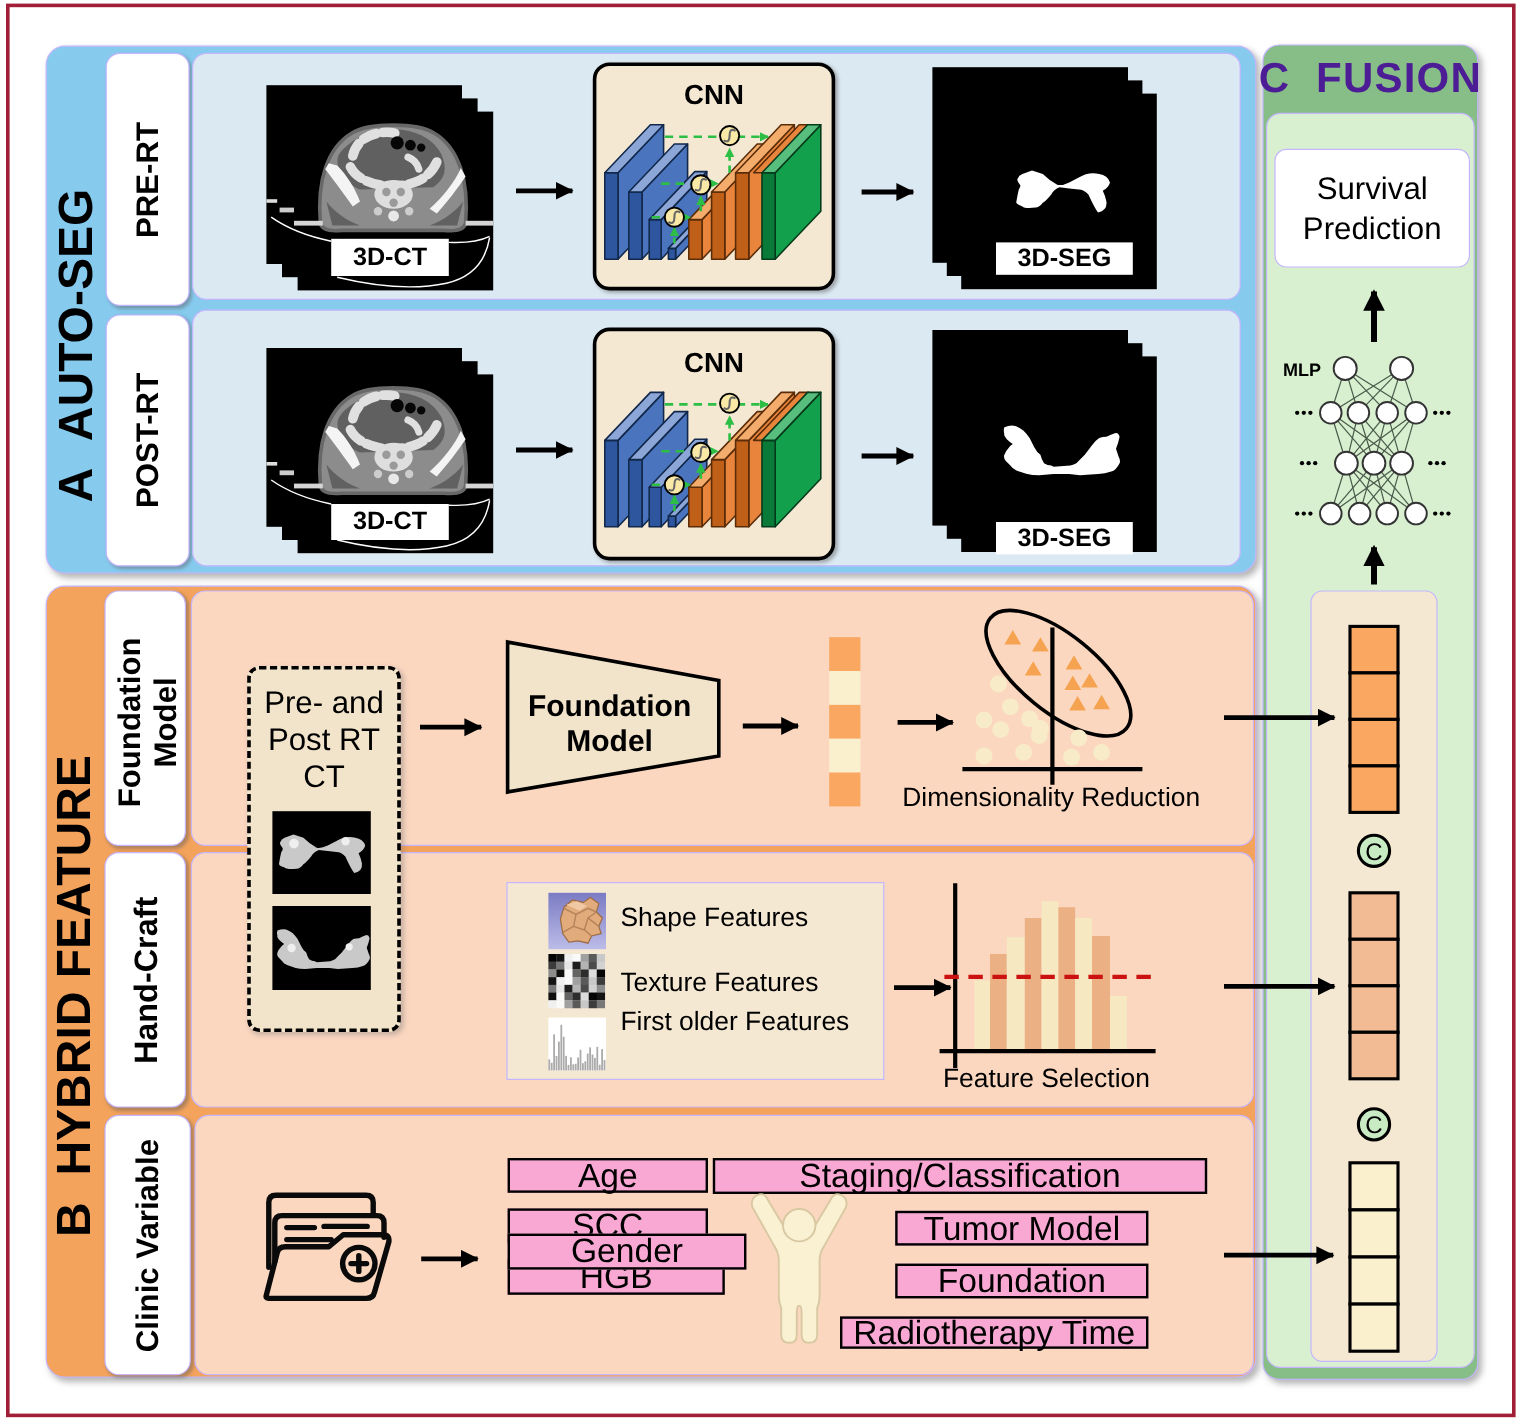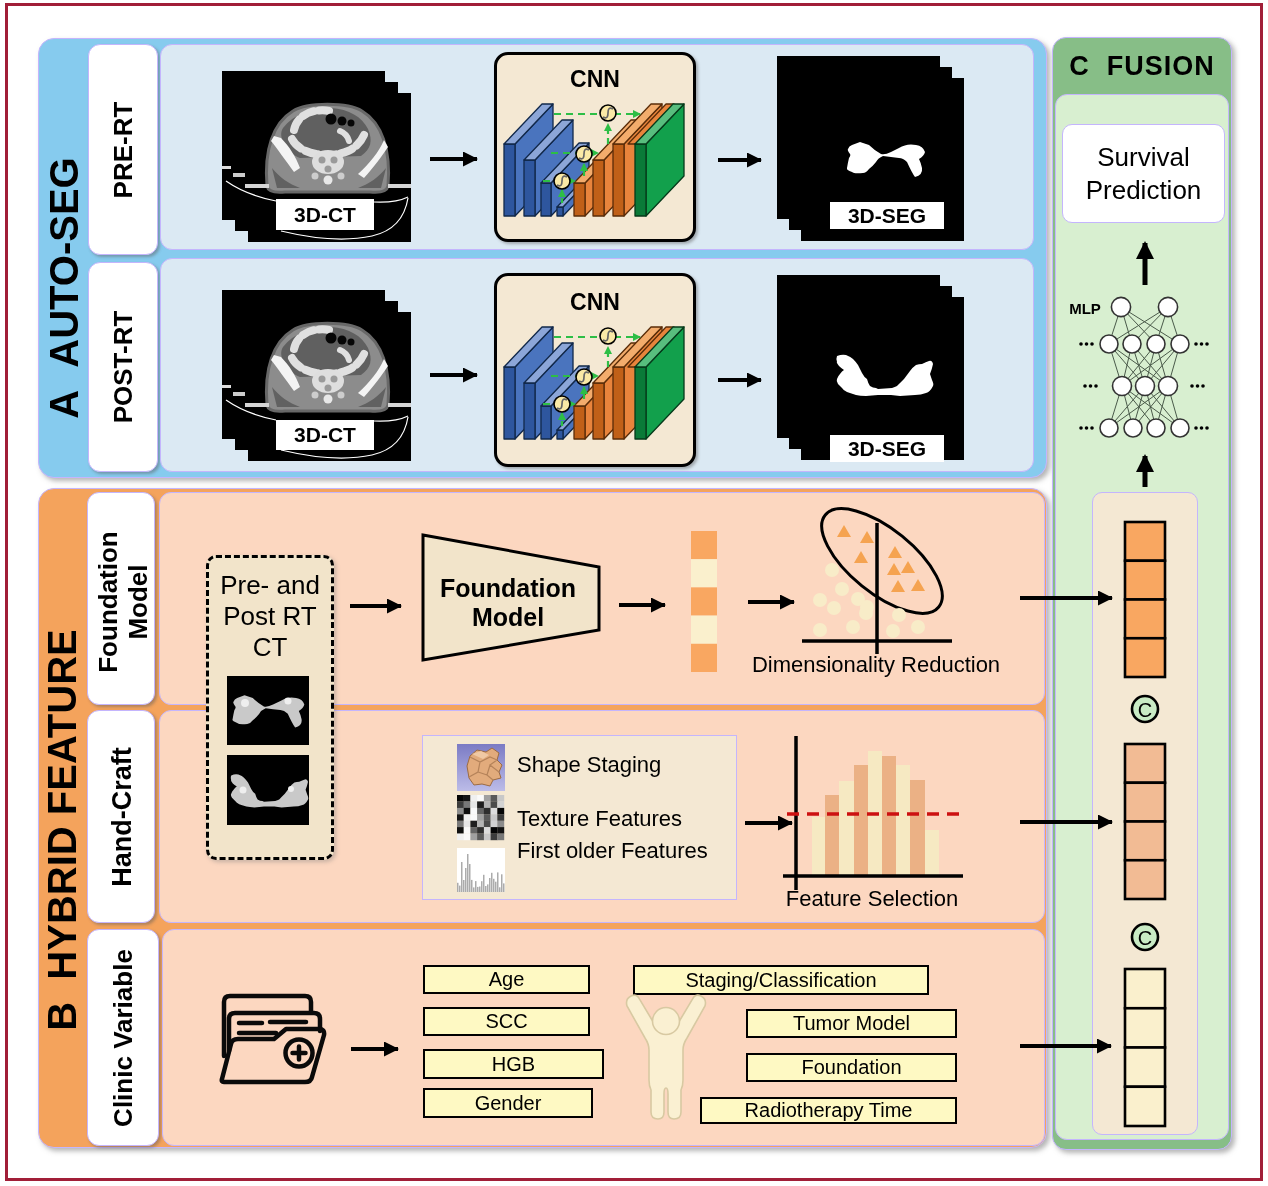--- a/index.html
+++ b/index.html
@@ -34,46 +34,46 @@
 
 <div class="abs" style="left:494px;top:52px;width:202px;height:190px;background:#F4E8D3;border:3.5px solid #000;border-radius:14px;box-shadow:2px 2px 3px rgba(90,90,90,.45)"></div>
 <div class="abs" style="left:494px;top:273px;width:202px;height:194px;background:#F4E8D3;border:3.5px solid #000;border-radius:14px;box-shadow:2px 2px 3px rgba(90,90,90,.45)"></div>
 
 <div class="abs" style="left:206px;top:555px;width:128px;height:305px;background:#F2E4CA;border:3.5px dashed #000;border-radius:10px;box-shadow:2px 2px 4px rgba(120,120,120,.4)"></div>
 <div class="abs bx" style="left:422px;top:735px;width:315px;height:165px;background:#F4E8D3"></div>
 
 <div class="abs ctr clin" style="left:423px;top:965px;width:167px;height:29px">Age</div>
 <div class="abs ctr clin" style="left:423px;top:1007px;width:167px;height:29px">SCC</div>
 <div class="abs ctr clin" style="left:423px;top:1049px;width:181px;height:30px">HGB</div>
-<div class="abs ctr clin" style="left:423px;top:1088px;width:170px;height:30px">Gender</div>
-<div class="abs ctr clin" style="left:633px;top:965px;width:296px;height:30px">Staging/Classification</div>
+<div class="abs ctr clin" style="left:423px;top:1028px;width:199px;height:30px">Gender</div>
+<div class="abs ctr clin" style="left:594px;top:965px;width:412px;height:30px">Staging/Classification</div>
 <div class="abs ctr clin" style="left:746px;top:1009px;width:211px;height:29px">Tumor Model</div>
 <div class="abs ctr clin" style="left:746px;top:1053px;width:211px;height:29px">Foundation</div>
 <div class="abs ctr clin" style="left:700px;top:1097px;width:257px;height:27px">Radiotherapy Time</div>
-<style>.clin{background:#fef9c3;border:2.5px solid #000;font-size:20px}</style>
+<style>.clin{background:#f9a8d4;border:2.5px solid #000;font-size:28px}</style>
 
 <div class="abs ctr rot b" style="left:-96px;top:263px;width:320px;height:50px;font-size:40px">A&nbsp;&nbsp;AUTO-SEG</div>
 <div class="abs ctr rot b" style="left:-168px;top:805px;width:460px;height:50px;font-size:40px">B&nbsp;&nbsp;HYBRID FEATURE</div>
 <div class="abs ctr rot b" style="left:63px;top:130px;width:120px;height:40px;font-size:26px">PRE-RT</div>
 <div class="abs ctr rot b" style="left:58px;top:347px;width:130px;height:40px;font-size:26px">POST-RT</div>
 <div class="abs ctr rot b" style="left:48px;top:572px;width:150px;height:60px;font-size:26px;line-height:30px">Foundation<br>Model</div>
 <div class="abs ctr rot b" style="left:42px;top:797px;width:160px;height:40px;font-size:27px">Hand-Craft</div>
 <div class="abs ctr rot b" style="left:23px;top:1018px;width:200px;height:40px;font-size:26px">Clinic Variable</div>
-<div class="abs ctr b" style="left:1052px;top:48px;width:180px;height:36px;font-size:27px;letter-spacing:1px;color:#000000">C&nbsp;&nbsp;FUSION</div>
+<div class="abs ctr b" style="left:1052px;top:48px;width:180px;height:36px;font-size:35px;letter-spacing:1px;color:#4c1d95">C&nbsp;&nbsp;FUSION</div>
 <div class="abs ctr b" style="left:494px;top:66px;width:202px;height:26px;font-size:23px">CNN</div>
 <div class="abs ctr b" style="left:494px;top:289px;width:202px;height:26px;font-size:23px">CNN</div>
 <div class="abs ctr b" style="left:1062px;top:297px;width:46px;height:22px;font-size:15px">MLP</div>
 <div class="abs ctr" style="left:206px;top:566px;width:128px;height:100px;font-size:26px;line-height:31px">Pre- and<br>Post RT<br>CT</div>
 <div class="abs ctr b" style="left:276px;top:199px;width:98px;height:31px;background:#fff;font-size:21px;z-index:10">3D-CT</div>
 <div class="abs ctr b" style="left:276px;top:420px;width:98px;height:30px;background:#fff;font-size:21px;z-index:10">3D-CT</div>
 <div class="abs ctr b" style="left:830px;top:202px;width:114px;height:27px;background:#fff;font-size:21px;z-index:10">3D-SEG</div>
 <div class="abs ctr b" style="left:830px;top:435px;width:114px;height:27px;background:#fff;font-size:21px;z-index:10">3D-SEG</div>
 <div class="abs ctr" style="left:736px;top:653px;width:280px;height:24px;font-size:22px;white-space:nowrap">Dimensionality Reduction</div>
 <div class="abs ctr" style="left:766px;top:887px;width:212px;height:24px;font-size:22px;white-space:nowrap">Feature Selection</div>
-<div class="abs" style="left:517px;top:752px;width:220px;height:24px;font-size:22px">Shape Staging</div>
+<div class="abs" style="left:517px;top:752px;width:220px;height:24px;font-size:22px">Shape Features</div>
 <div class="abs" style="left:517px;top:806px;width:220px;height:24px;font-size:22px">Texture Features</div>
 <div class="abs" style="left:517px;top:838px;width:230px;height:24px;font-size:22px">First older Features</div>
 
 <svg class="abs" style="left:0;top:0" width="1268" height="1186" viewBox="0 0 1268 1186">
 <defs>
 <marker id="ah" markerUnits="userSpaceOnUse" markerWidth="18" markerHeight="16" refX="14" refY="7.5" orient="auto">
         <path d="M0,0 L15,7.5 L0,15 Z" fill="#000"></path>
       </marker>
       <marker id="ahb" markerUnits="userSpaceOnUse" markerWidth="22" markerHeight="20" refX="16" refY="9" orient="auto">
         <path d="M0,0 L18,9 L0,18 Z" fill="#000"></path>

